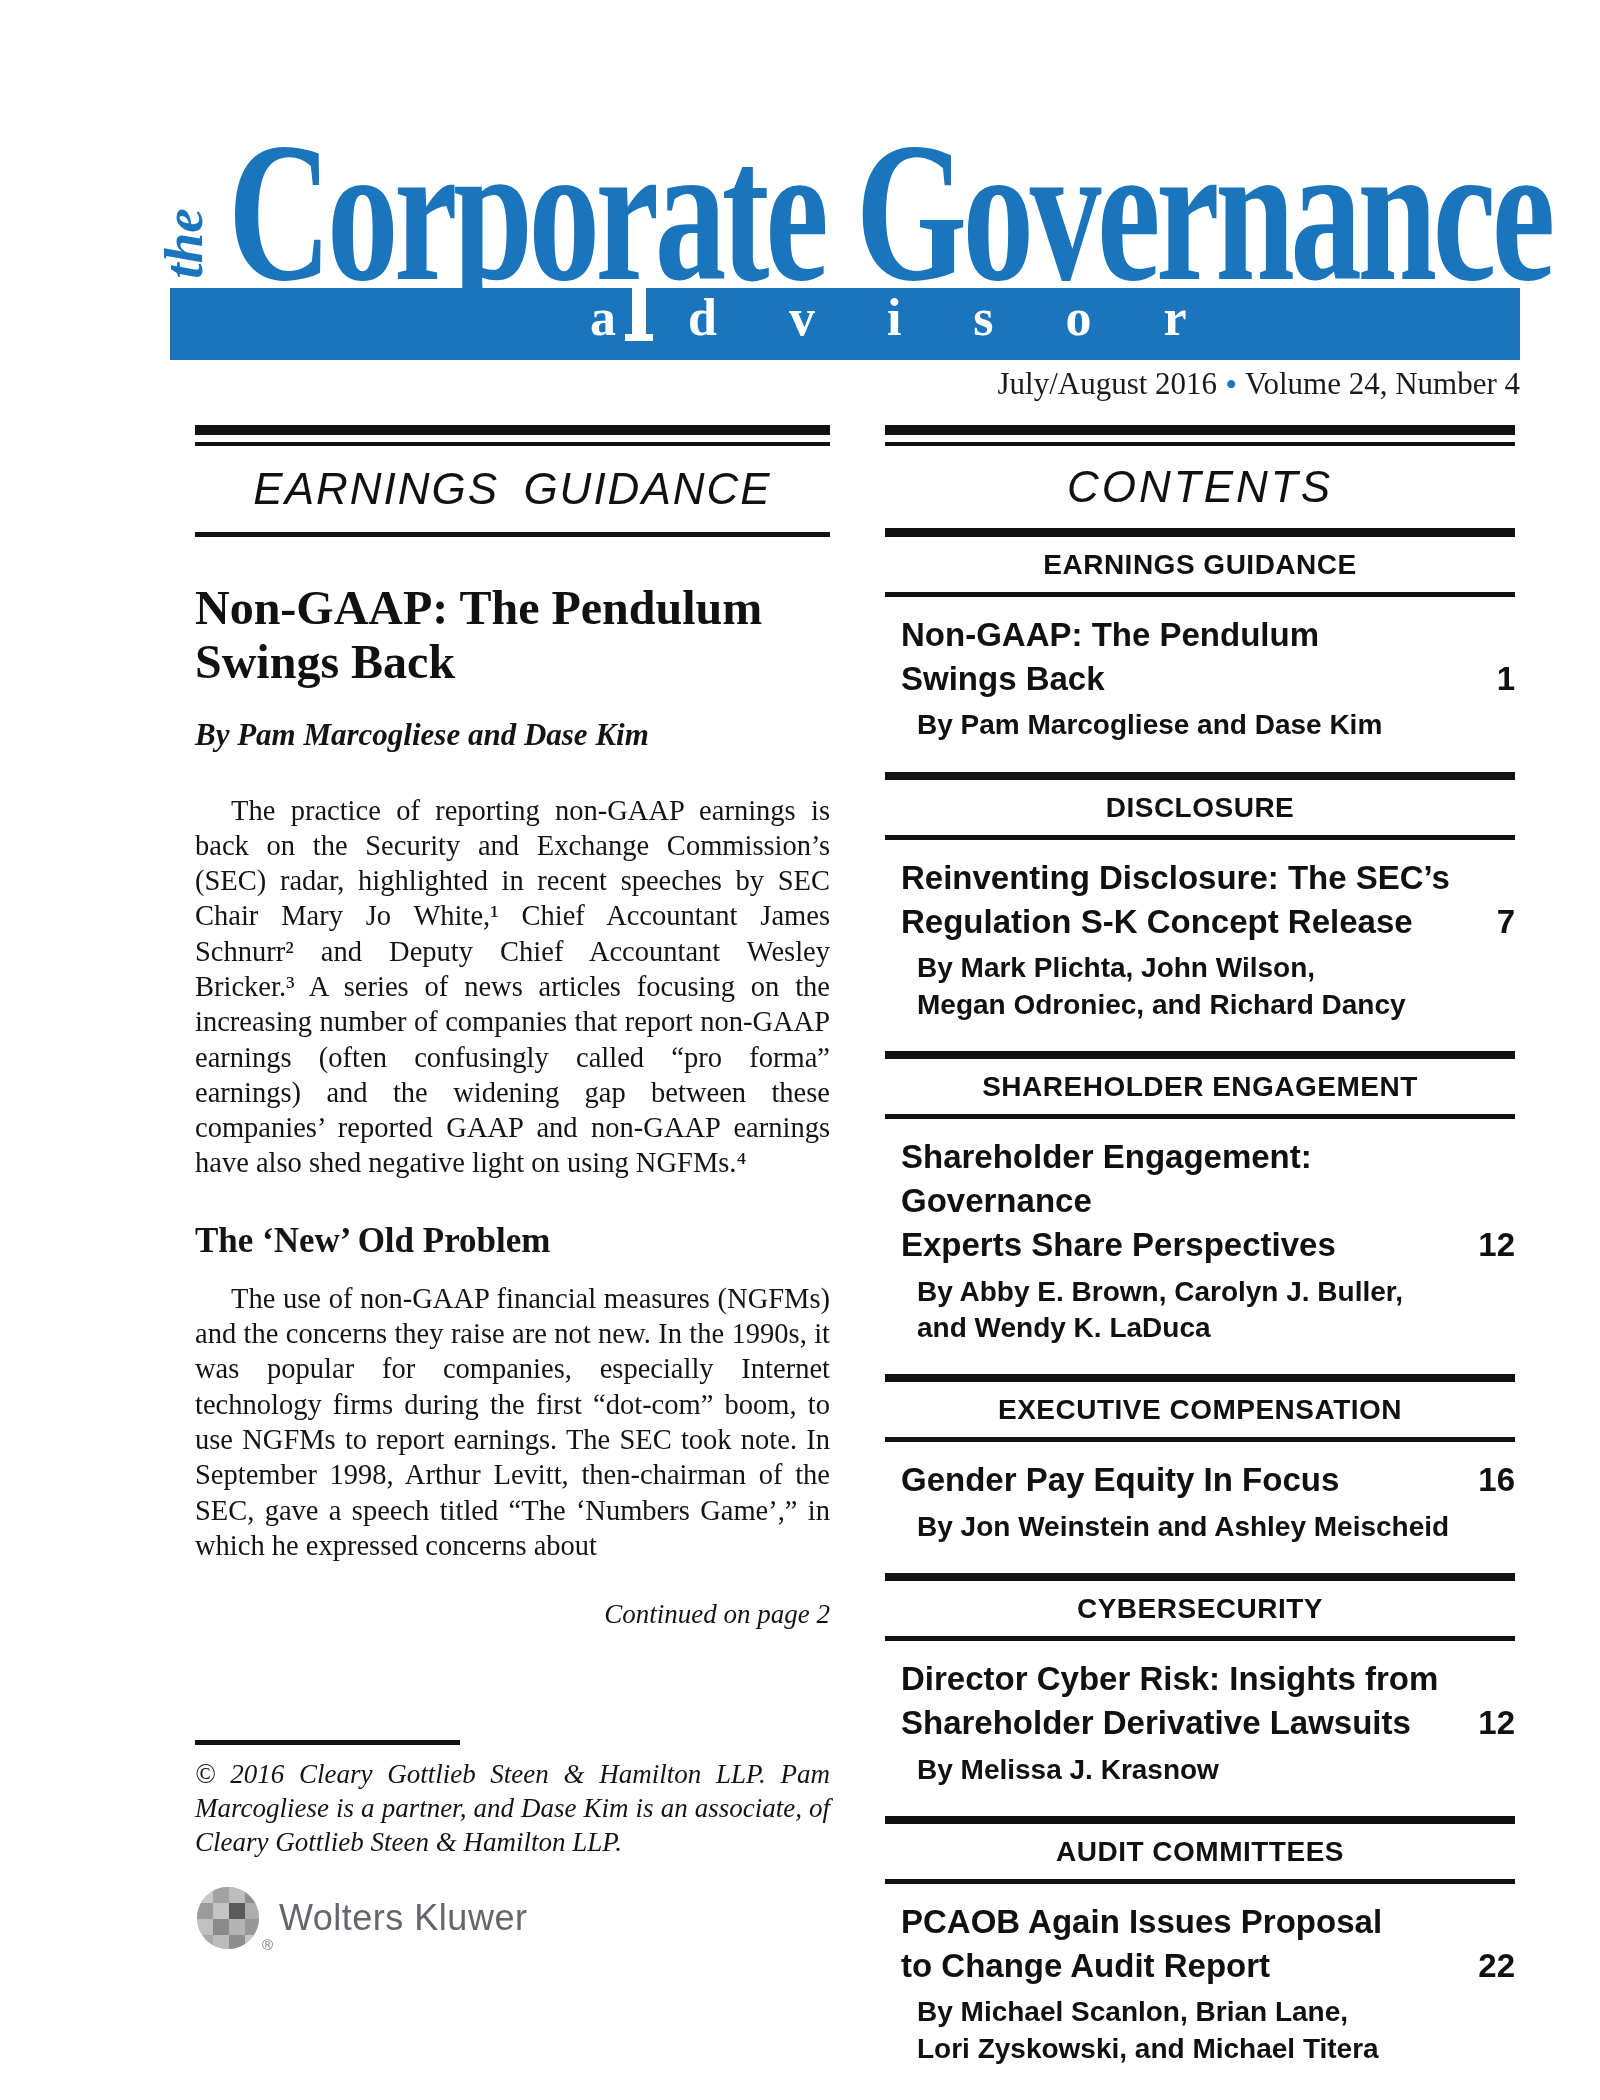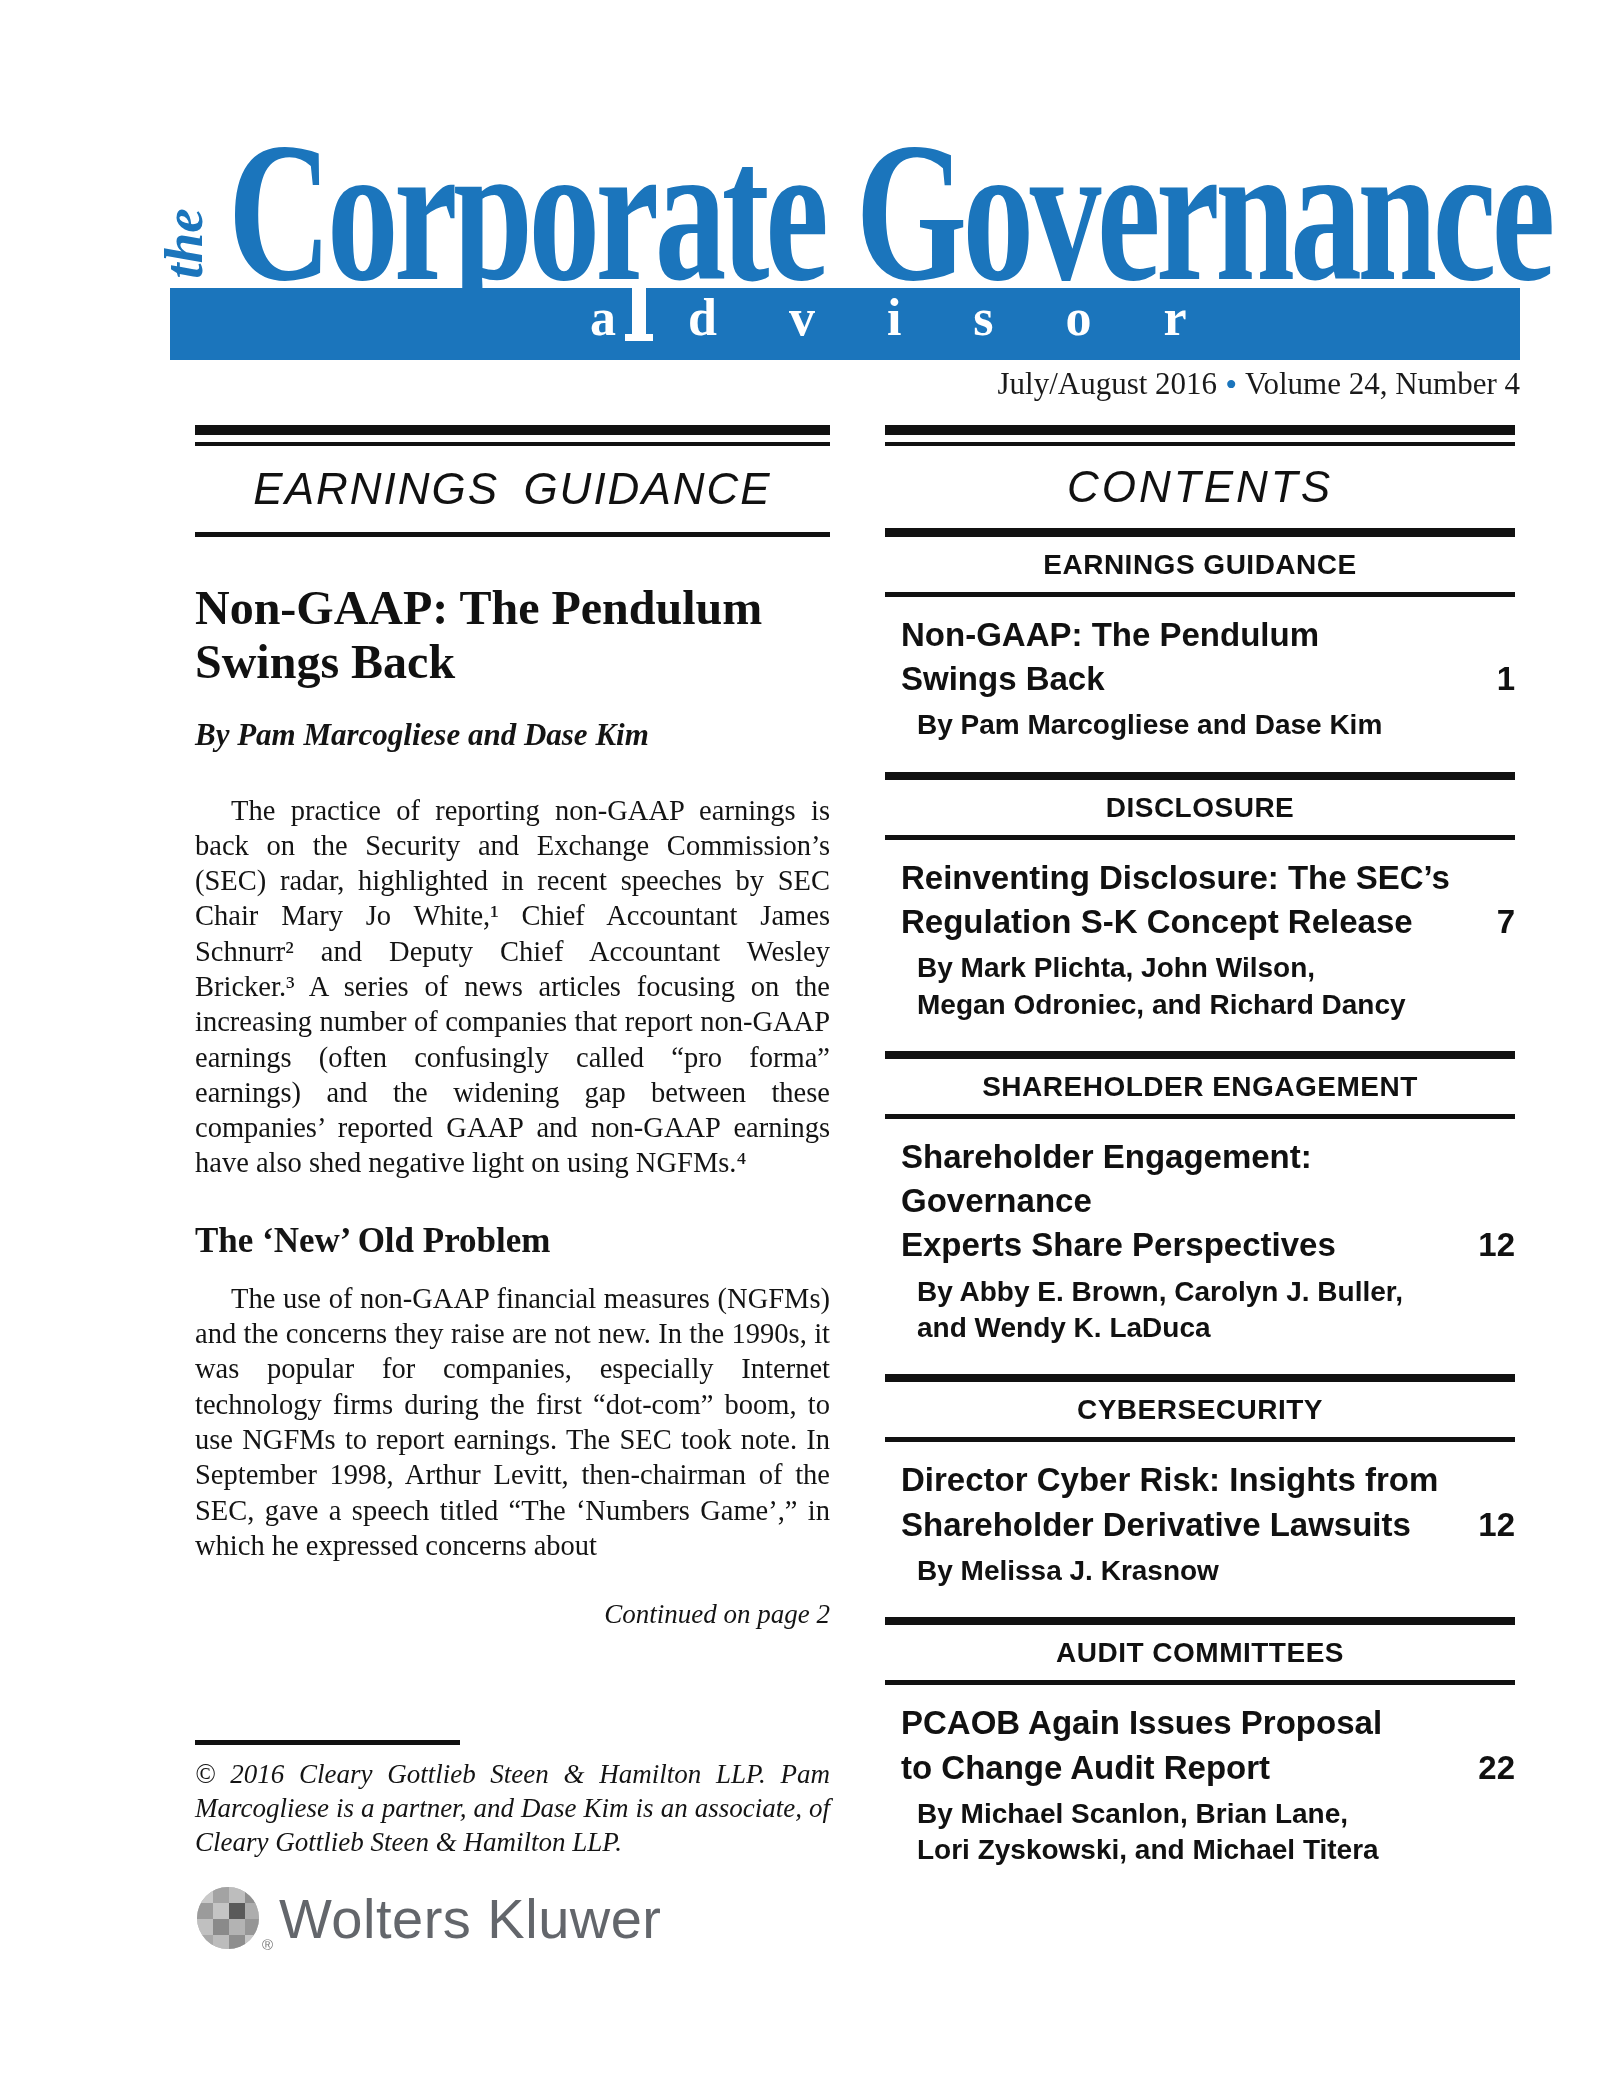--- a/index.html
+++ b/index.html
@@ -70,21 +70,21 @@
     text-align:justify; color:#141414;
   }
   .wk-logo{margin-top:26px; display:flex; align-items:center;}
   .wk-sphere-wrap{position:relative; width:66px; height:66px; flex:none;}
   .wk-reg{
     position:absolute; right:-12px; bottom:-2px; font-size:15px; color:#7a7a7a;
     font-family:"Liberation Sans", sans-serif;
   }
   .wk-text{
     margin-left:18px; font-family:"Liberation Sans", sans-serif;
-    font-size:56px; color:#63666b; letter-spacing:0.5px;
+    font-size:36px; color:#63666b; letter-spacing:0.5px;
   }
   
   .toc-header{
     margin-top:16px; text-align:center; font-family:"Liberation Sans", sans-serif;
     font-style:italic; font-size:44px; letter-spacing:3px; color:#111;
   }
   .toc-top-rule{height:9px; background:#111; margin-top:16px;}
   .toc-section{margin-bottom:0;}
   .toc-cat{
     margin-top:12px; text-align:center; font-family:"Liberation Sans", sans-serif;
@@ -227,20 +227,36 @@
           </div>
           <div class="toc-page">12</div>
         </div>
         <div class="toc-byline">
           <div>By Abby E. Brown, Carolyn J. Buller,</div>
           <div>and Wendy K. LaDuca</div>
         </div>
         <div class="toc-sep"></div>
       </div>
 
+      <div class="toc-section">
+        <div class="toc-cat">EXECUTIVE COMPENSATION</div>
+        <div class="toc-cat-rule"></div>
+        <div class="toc-entry">
+          <div class="toc-title">
+            <div>Gender Pay Equity In Focus</div>
+
+          </div>
+          <div class="toc-page">16</div>
+        </div>
+        <div class="toc-byline">
+          <div>By Jon Weinstein and Ashley Meischeid</div>
+
+        </div>
+        <div class="toc-sep"></div>
+      </div>
 
       <div class="toc-section">
         <div class="toc-cat">CYBERSECURITY</div>
         <div class="toc-cat-rule"></div>
         <div class="toc-entry">
           <div class="toc-title">
             <div>Director Cyber Risk: Insights from</div>
             <div>Shareholder Derivative Lawsuits</div>
           </div>
           <div class="toc-page">12</div>

